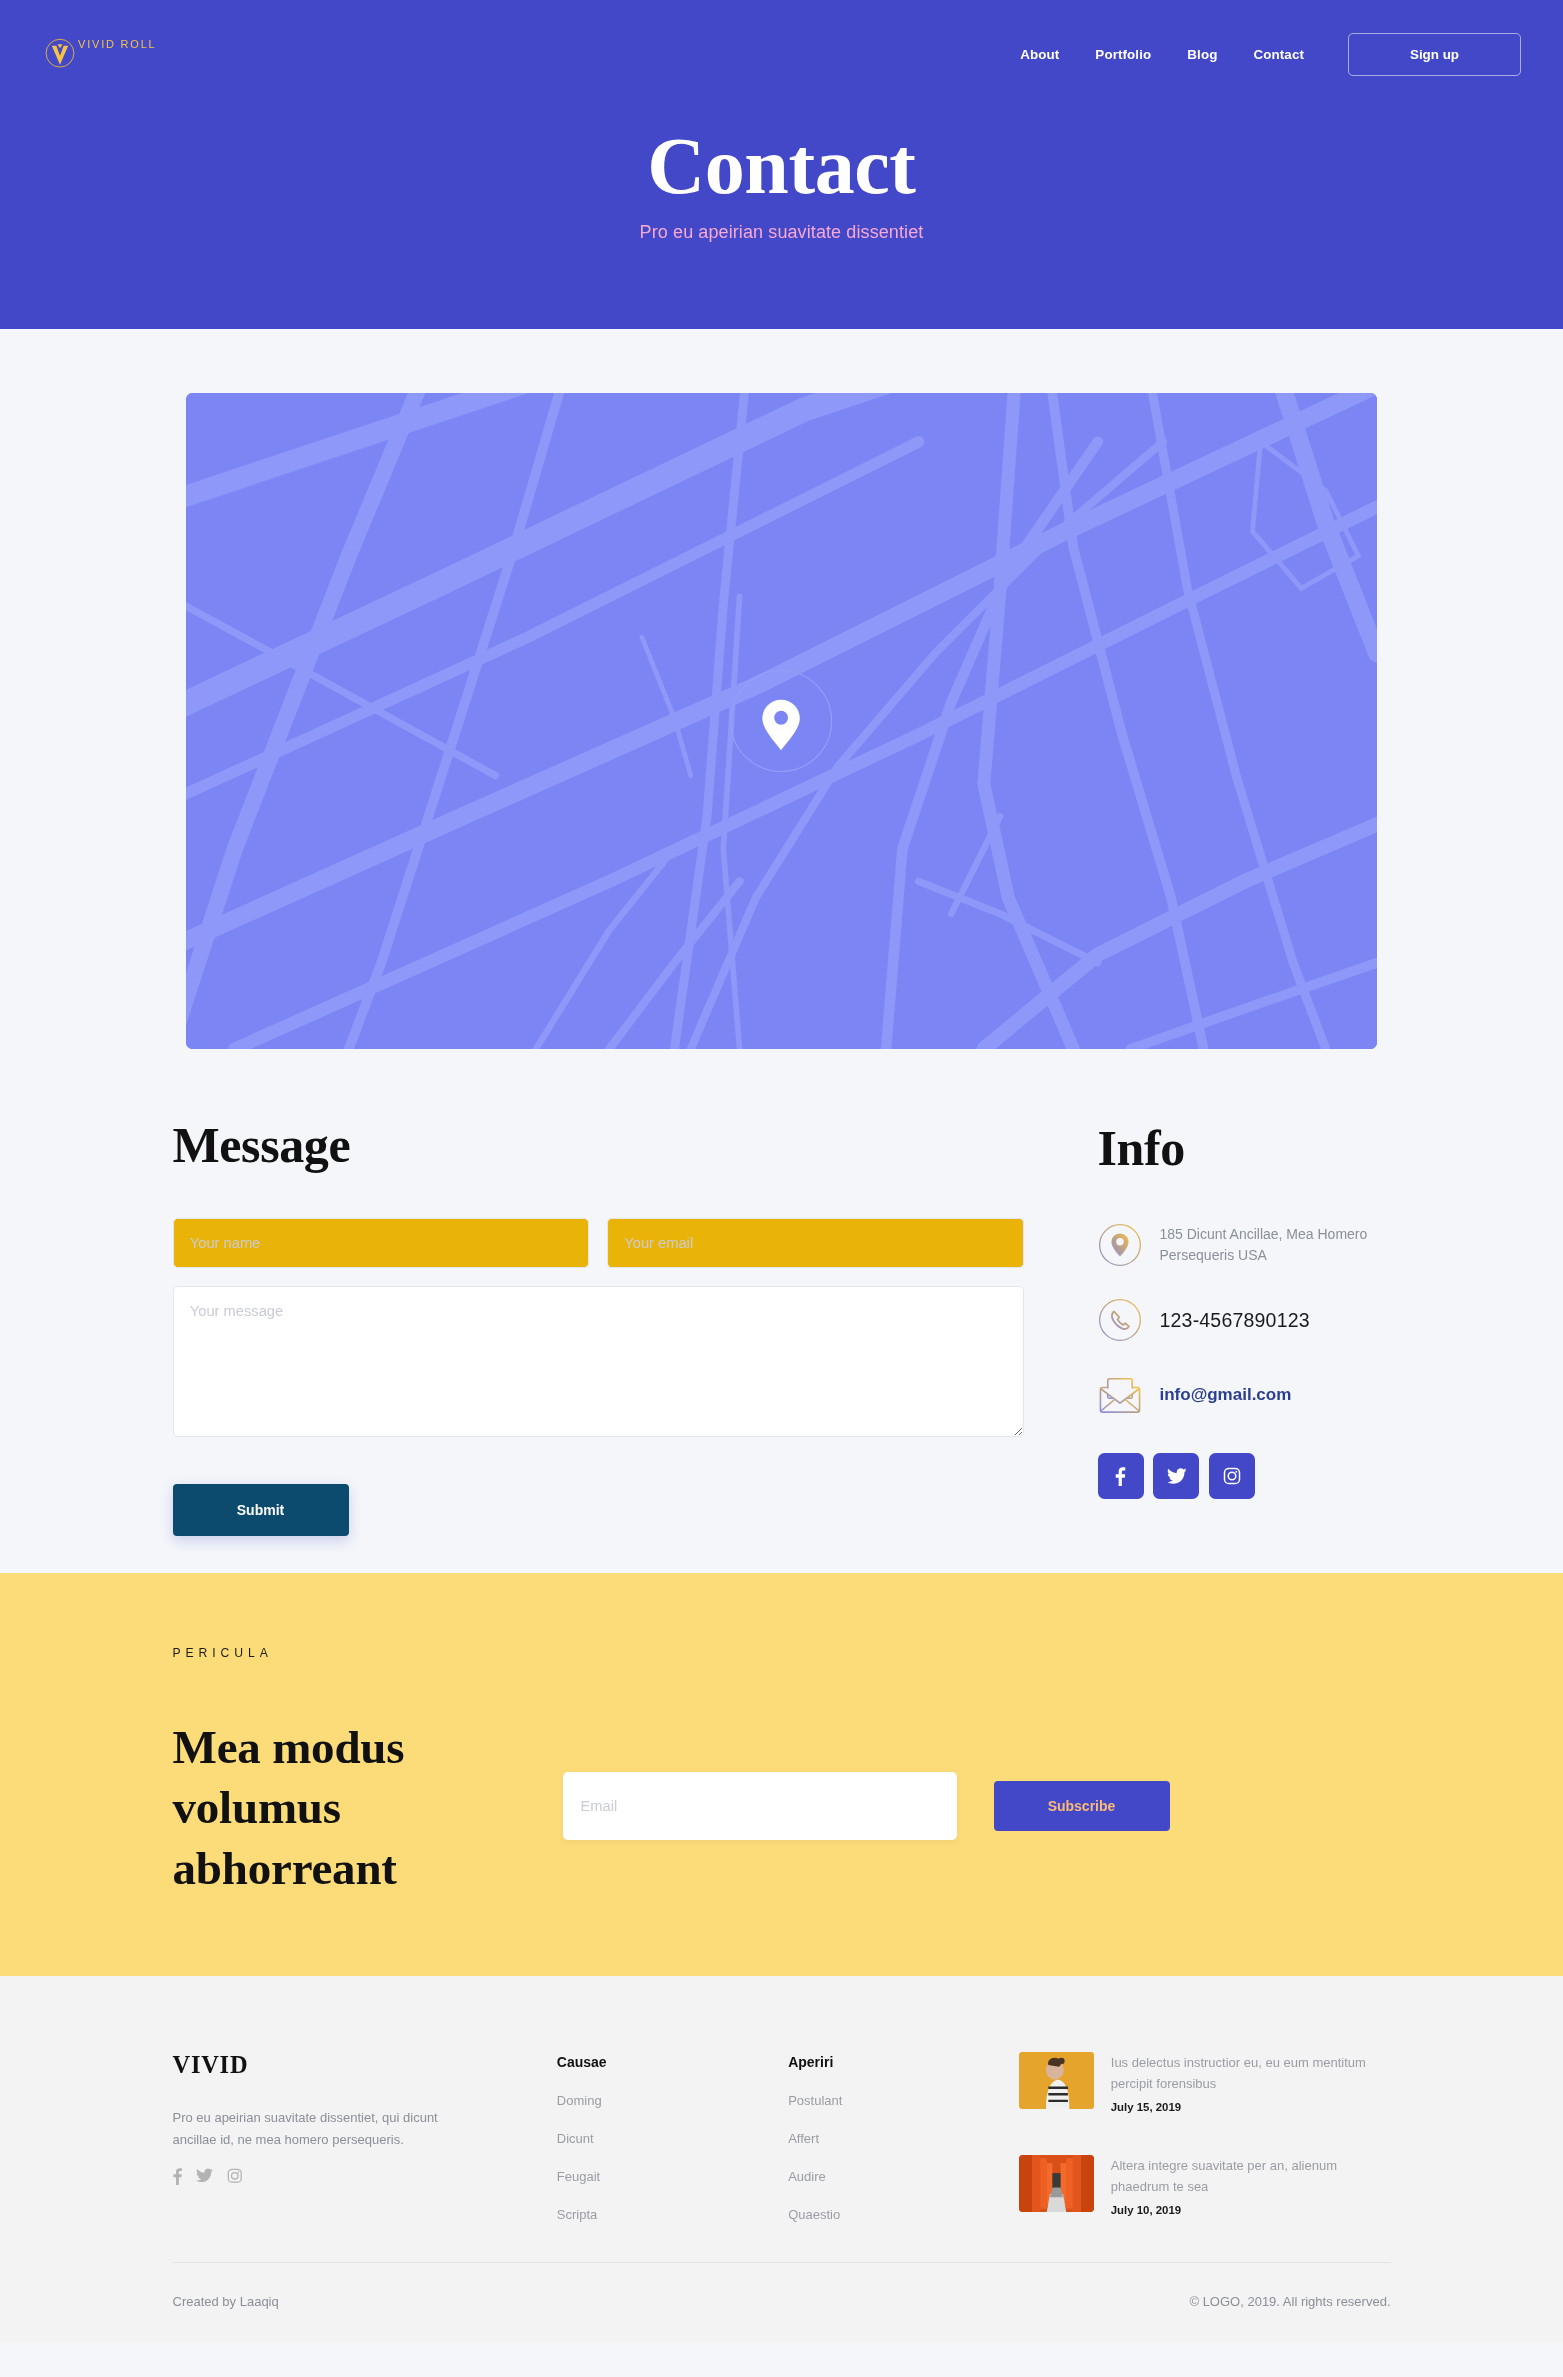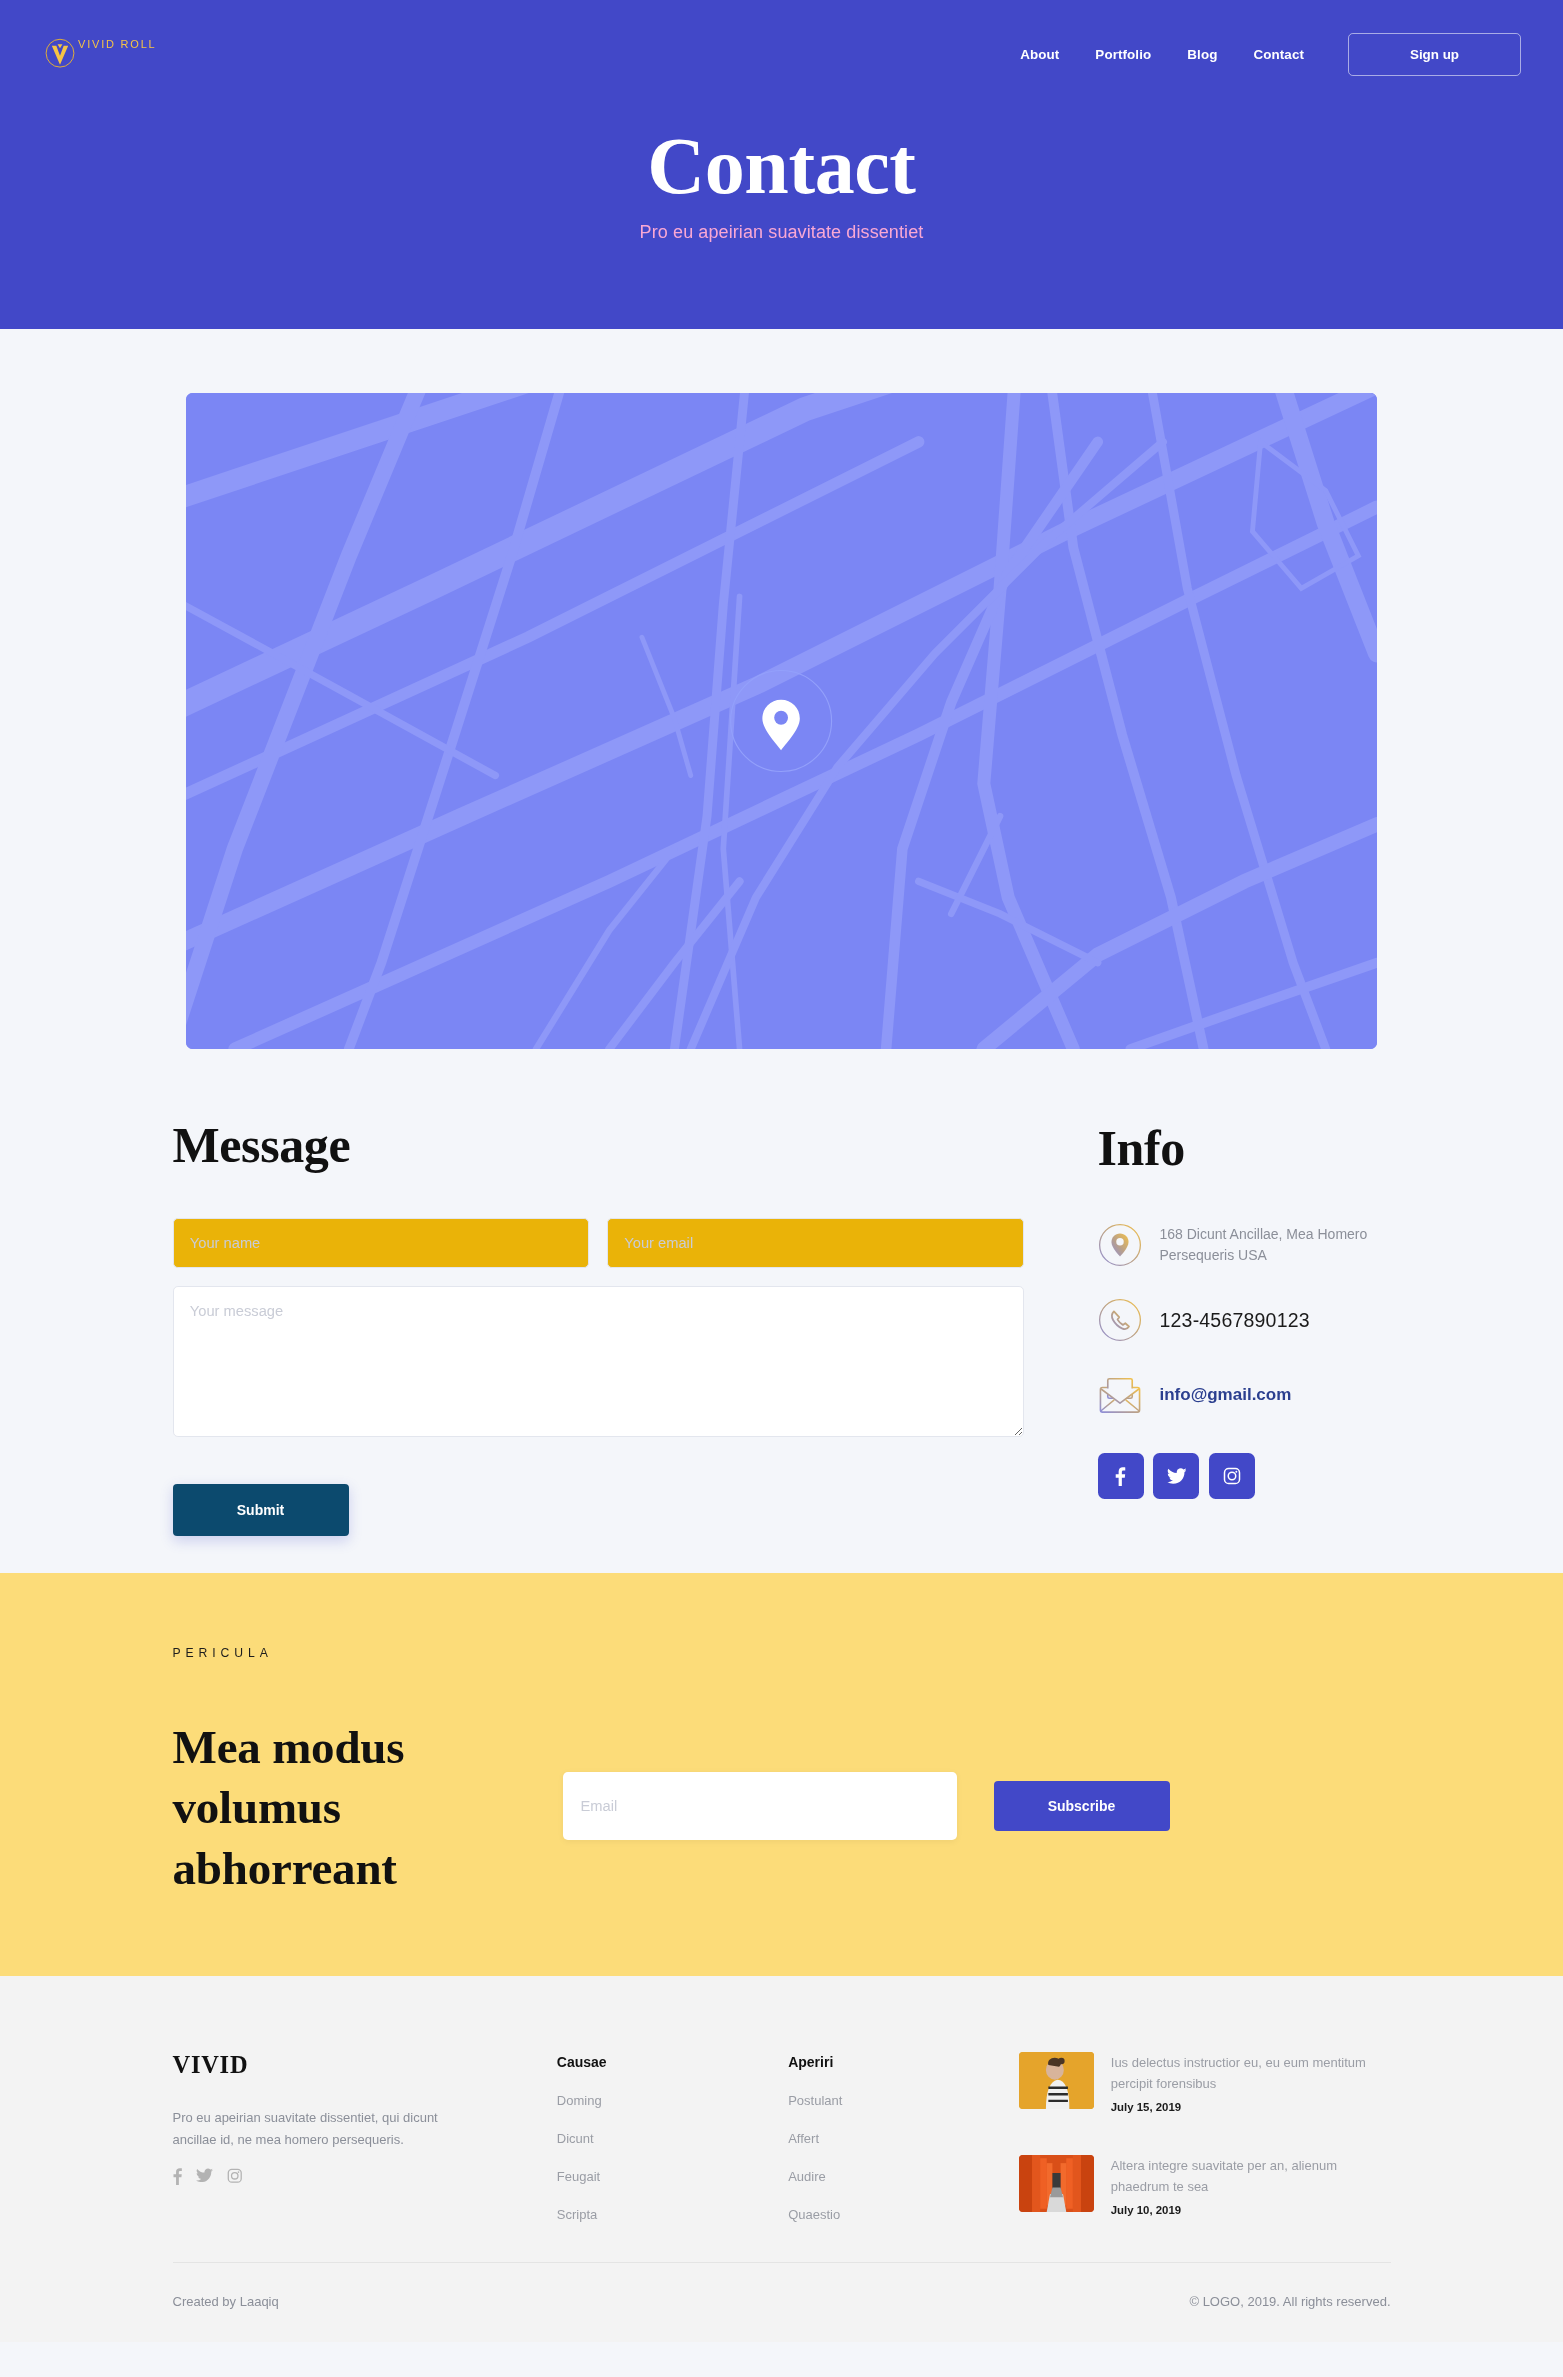--- a/index.html
+++ b/index.html
@@ -192,21 +192,21 @@
     font-size:14.7px;
     color:#b91c1c;
     outline:none;
     font-family:"Liberation Sans", sans-serif;
     box-shadow:0 1.6px 6.5px rgba(0,0,0,0.05);
   }
   .news-input::placeholder { color:#c9ccd6; }
   .subscribe-btn {
     width:176px; height:50px;
     background:#4248c8;
-    color:#ffffff; border:none; border-radius:4.1px;
+    color:#fdba74; border:none; border-radius:4.1px;
     font-size:14px; font-weight:bold; cursor:pointer;
     font-family:"Liberation Sans", sans-serif;
   }
 
   
   .footer { background:#f3f3f3; padding:75px 0 0 0; }
   .footer-grid { display:flex; justify-content:space-between; }
   .f-brand { width:308px; }
   .f-logo {
     font-family:"Liberation Serif", serif;
@@ -343,21 +343,21 @@
                       <stop offset="0%" stop-color="#f2c14b"></stop>
                       <stop offset="55%" stop-color="#b9a08a"></stop>
                       <stop offset="100%" stop-color="#8f8fd8"></stop>
                     </linearGradient>
                   </defs>
                   <circle cx="27" cy="27" r="25" fill="none" stroke="url(#g1)" stroke-width="1.6"></circle>
                   <path d="M27 13 C21 13 16.5 17.6 16.5 23.4 C16.5 31 27 41 27 41 C27 41 37.5 31 37.5 23.4 C37.5 17.6 33 13 27 13 Z" fill="url(#g1)"></path>
                   <circle cx="27" cy="23" r="4.6" fill="#f4f6fa"></circle>
                 </svg>
               </span>
-              <span class="info-text">168 Dicunt Ancillae, Mea Homero Persequeris USA</span>
+              <span class="info-text">185 Dicunt Ancillae, Mea Homero Persequeris USA</span>
             </div>
 
             <div class="info-item">
               <span class="info-icon">
                 <svg viewBox="0 0 54 54" width="44" height="44">
                   <defs>
                     <linearGradient id="g2" x1="1" y1="0" x2="0" y2="1">
                       <stop offset="0%" stop-color="#f2c14b"></stop>
                       <stop offset="55%" stop-color="#b9a08a"></stop>
                       <stop offset="100%" stop-color="#8f8fd8"></stop>

